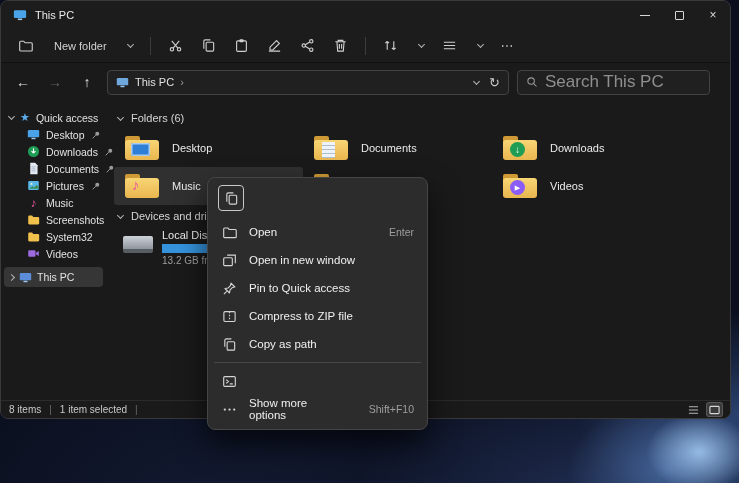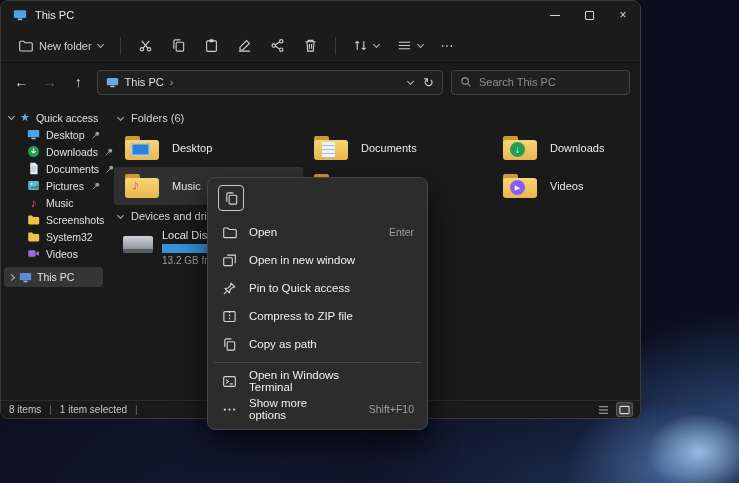--- a/index.html
+++ b/index.html
@@ -11,47 +11,47 @@
   .wallpaper { position:absolute; inset:0; z-index:0;
     background:
       radial-gradient(75px 55px at 699px 452px, rgba(165,205,245,.85), rgba(165,205,245,0) 70%),
       radial-gradient(140px 95px at 668px 470px, rgba(95,140,205,.55), rgba(95,140,205,0) 72%),
       radial-gradient(230px 150px at 739px 415px, rgba(70,110,180,.5), rgba(70,110,180,0) 70%),
       radial-gradient(330px 210px at 600px 505px, rgba(36,52,92,.85), rgba(36,52,92,0) 75%),
       radial-gradient(420px 260px at 240px 520px, rgba(20,28,52,.95), rgba(20,28,52,0) 80%),
       #0a0e1d; }
 
   
-  .window { position:absolute; left:0; top:0; width:641px; height:419px; z-index:1;
+  .window { position:absolute; left:0; top:0; width:731px; height:419px; z-index:1;
     background:#1a1a1a; border:1px solid #3a3a3a; border-radius:8px; overflow:hidden;
     color:#e6e6e6; }
 
   .titlebar { height:28px; display:flex; align-items:center; padding-left:12px; background:#1c1c1c; }
   .titlebar .title { font-size:11px; color:#eaeaea; margin-left:8px; }
   .win-controls { margin-left:auto; display:flex; height:28px; }
   .wc { width:34px; height:28px; display:flex; align-items:center; justify-content:center; color:#d8d8d8; font-size:12px; }
   .min-bar { width:10px; height:1px; background:#d8d8d8; }
   .max-box { width:9px; height:9px; border:1px solid #d8d8d8; border-radius:1px; }
 
   .toolbar { height:34px; display:flex; align-items:center; padding:0 10px; gap:4px; background:#1c1c1c; border-bottom:1px solid #101010; }
-  .tb-btn { display:flex; align-items:center; gap:6px; padding:4px 7px; border-radius:4px; color:#d2d2d2; font-size:11px; }
+  .tb-btn { display:flex; align-items:center; gap:21px; padding:4px 7px; border-radius:4px; color:#d2d2d2; font-size:11px; }
   .tb-sep { width:1px; height:18px; background:#3c3c3c; margin:0 6px; }
   .chv { width:5px; height:5px; border-right:1.2px solid #b5b5b5; border-bottom:1.2px solid #b5b5b5; transform:rotate(45deg); margin-top:-2px; }
   .chv.right { transform:rotate(-45deg); margin-top:0; }
   .more-dots { font-size:13px; color:#d2d2d2; letter-spacing:1px; }
 
   .navbar { height:38px; display:flex; align-items:center; padding:0 10px; gap:8px; background:#1a1a1a; }
   .nav-btn { width:24px; height:24px; display:flex; align-items:center; justify-content:center; font-size:14px; color:#e0e0e0; border-radius:4px; }
   .nav-btn.disabled { color:#646464; }
   .addressbar { display:flex; align-items:center; gap:6px; width:402px; height:25px; background:#202020; border:1px solid #424242; border-radius:4px; padding:0 8px; font-size:11px; color:#e0e0e0; }
   .addressbar .crumb-sep { color:#9a9a9a; font-size:11px; }
   .addr-right { margin-left:auto; display:flex; align-items:center; gap:10px; }
   .refresh-glyph { font-size:13px; color:#c9c9c9; }
   .searchbox { display:flex; align-items:center; gap:7px; width:193px; height:25px; background:#202020; border:1px solid #424242; border-radius:4px; padding:0 8px; }
-  .searchbox input { flex:1; min-width:0; background:transparent; border:none; outline:none; color:#d6d6d6; font-size:11px; font-family:"Liberation Sans", sans-serif; }
+  .searchbox input { flex:1; min-width:0; background:transparent; border:none; outline:none; color:#d6d6d6; font-size:17px; font-family:"Liberation Sans", sans-serif; }
   .searchbox input::placeholder { color:#8f8f8f; }
 
   .content { position:absolute; top:100px; bottom:18px; left:0; right:0; display:flex; }
 
   
   .sidebar { width:105px; flex:none; padding-top:8px; }
   .srow { display:flex; align-items:center; height:17px; padding:0 5px 0 8px; gap:6px; font-size:10.5px; color:#e2e2e2; white-space:nowrap; }
   .srow .sico { width:13px; height:13px; flex:none; display:flex; align-items:center; justify-content:center; }
   .srow.sub { padding-left:26px; }
   .srow .pin { margin-left:auto; }
@@ -480,21 +480,20 @@
     <span class="cm-short"></span>
   </div>
   <div class="cm-sep"></div>
   <div class="cm-item">
     <span class="cm-ic">
         <svg width="15" height="15" viewBox="0 0 16 16" fill="none" stroke="#d5d5d5" stroke-width="1.2">
           <rect x="1.8" y="2.8" width="12.4" height="10.4" rx="1.2"></rect>
           <path d="M4.5 6l2.3 2-2.3 2M8.3 10.5h3.2"></path>
         </svg>
       </span>
-    <span class="cm-label">Open in Windows Terminal</span>
     <span class="cm-short"></span>
   </div>
   <div class="cm-item">
     <span class="cm-ic">
         <svg width="15" height="15" viewBox="0 0 16 16">
           <circle cx="3" cy="8" r="1.2" fill="#d5d5d5"></circle>
           <circle cx="8" cy="8" r="1.2" fill="#d5d5d5"></circle>
           <circle cx="13" cy="8" r="1.2" fill="#d5d5d5"></circle>
         </svg>
       </span>

